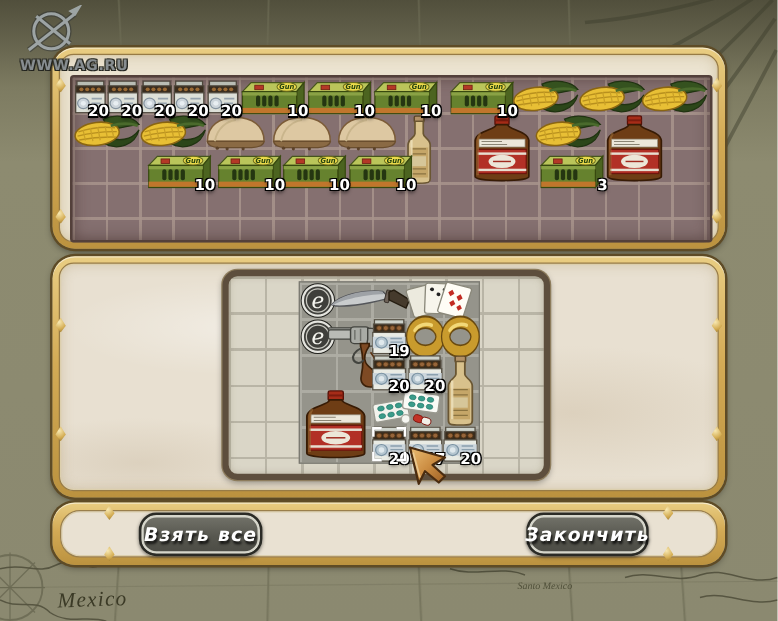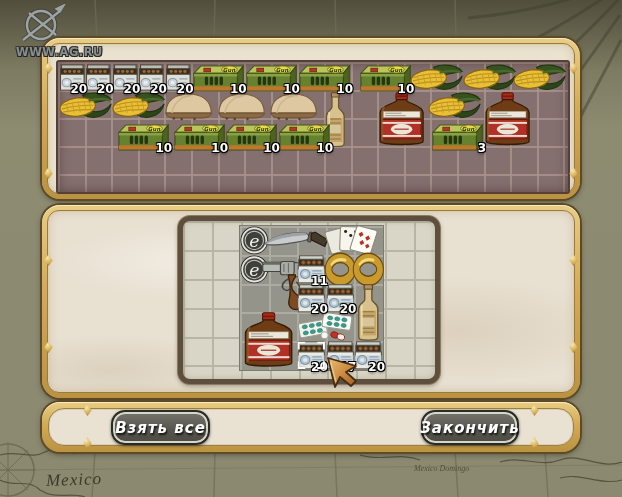--- a/index.html
+++ b/index.html
@@ -88,21 +88,21 @@
       <path d="M500,462 C520,455 540,468 560,460 C580,452 600,470 622,462"></path>
       <path d="M560,478 C580,472 600,486 622,480"></path>
       <path d="M360,455 C380,462 400,452 420,460"></path>
     </g>
     <g stroke="#55543f" fill="none" opacity=".5">
       <circle cx="8" cy="470" r="26" stroke-width="1.5"></circle>
       <path d="M-20,470 L36,470 M8,442 L8,497 M-12,450 L28,490 M-12,490 L28,450" stroke-width="1"></path>
     </g>
   </svg>
   <span id="map-label-mexico" class="map-label">Mexico</span>
-  <span id="map-label-domingo" class="map-label">Mexico Domingo</span>
+  <span id="map-label-domingo" class="map-label">Santo Mexico</span>
 </div>
 
 <div id="watermark">
   <svg viewBox="0 0 56 46" width="56" height="46">
     <g stroke="#2e3234" stroke-width="4.5" fill="none" opacity=".5">
       <circle cx="25" cy="21" r="14"></circle>
         <path d="M7,36 L44,7 M13,9 L40,31"></path>
     </g>
     <g stroke="#a6aeb0" stroke-width="2.4" fill="none" opacity=".9">
       <circle cx="25" cy="21" r="14"></circle>
@@ -591,21 +591,21 @@
                 <circle cx="11.4" cy="7.8" r="2"></circle>
                 <circle cx="16.6" cy="7.8" r="2"></circle>
                 <circle cx="21.8" cy="7.8" r="2"></circle>
               </g>
    <rect x="1.2" y="11.4" width="25.6" height="17.6" fill="#e9ebe4" stroke="#565044"></rect>
    <rect x="1.2" y="15" width="25.6" height="9.5" fill="#ccd6dc"></rect>
    <circle cx="8" cy="19.8" r="4.6" fill="#b5c6d0" stroke="#7a92a2"></circle>
    <circle cx="8" cy="19.8" r="2.2" fill="#dfe8ec"></circle>
    <path d="M15,16.5 L24,16.5 M15,19.5 L25,19.5 M15,22.5 L23,22.5" stroke="#8ba0ae" stroke-width="1.2"></path>
             </svg>
-            <span class="count">11</span>
+            <span class="count">19</span>
           </div>
           <div class="item" style="left: 85.8px; top: 28.8px; width: 28.6px; height: 28.8px;">
             <svg viewBox="0 0 28 20" preserveAspectRatio="none">
    <ellipse cx="14" cy="10" rx="11.5" ry="8" fill="none" stroke="#6a4a10" stroke-width="7.5"></ellipse>
    <ellipse cx="14" cy="10" rx="11.5" ry="8" fill="none" stroke="#c99b2d" stroke-width="5.5"></ellipse>
    <path d="M5.5,6.5 A11,7 0 0 1 19,3.6" fill="none" stroke="#f2d878" stroke-width="2" stroke-linecap="round"></path>
             </svg>
           </div>
           <div class="item" style="left: 114.4px; top: 28.8px; width: 28.6px; height: 28.8px;">
             <svg viewBox="0 0 28 20" preserveAspectRatio="none">

